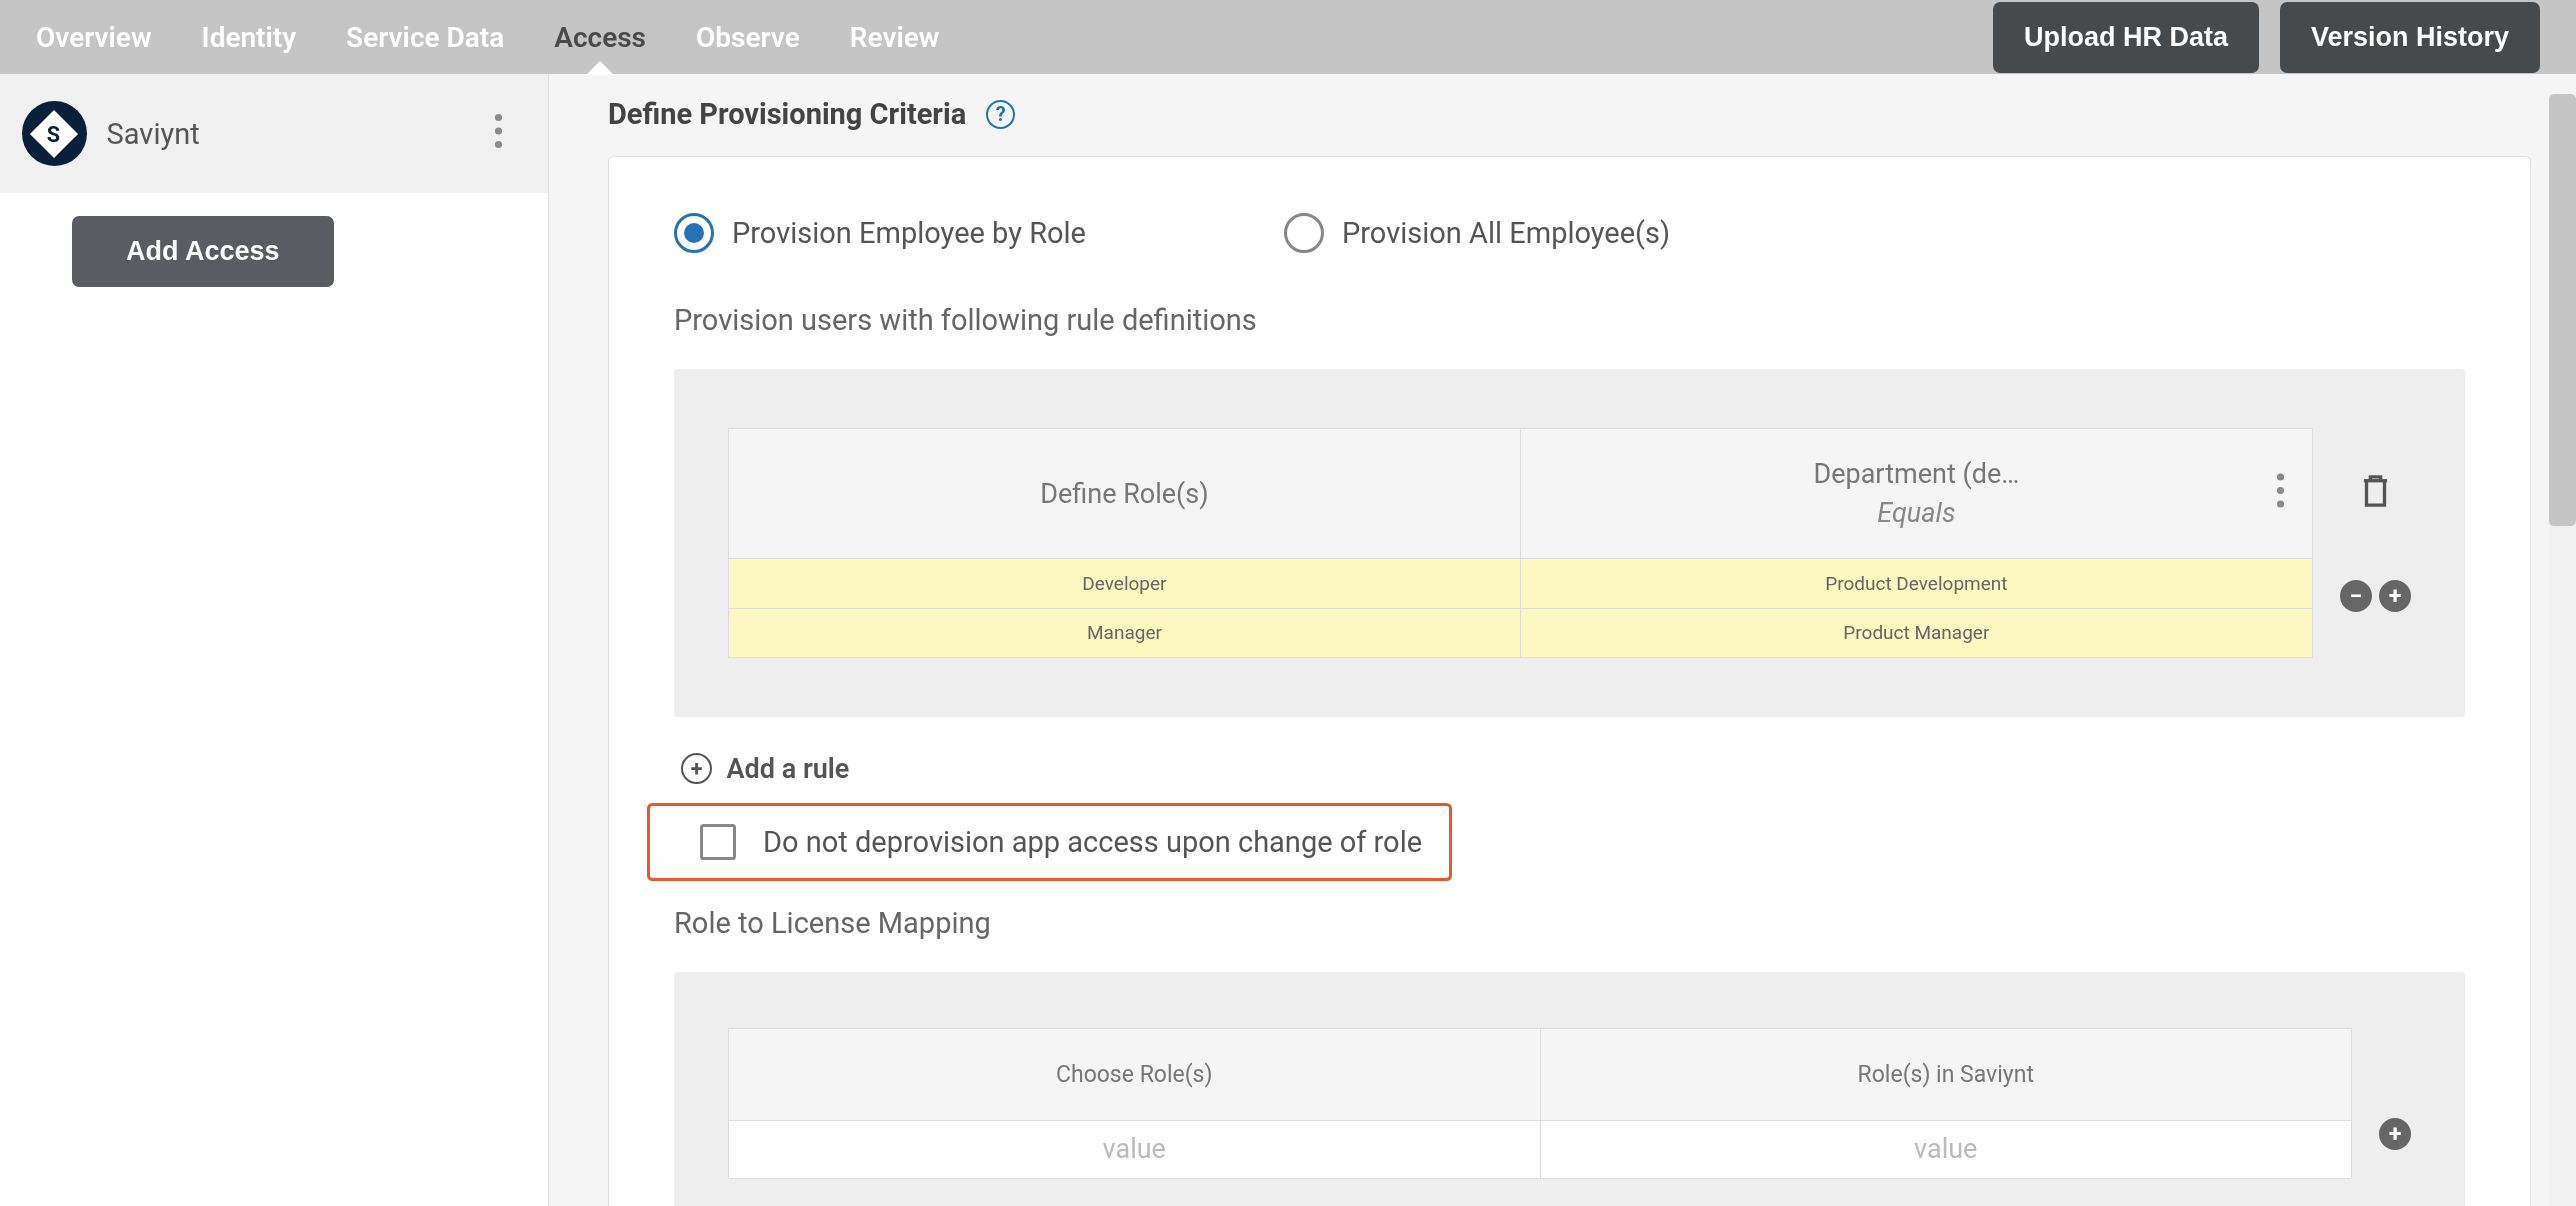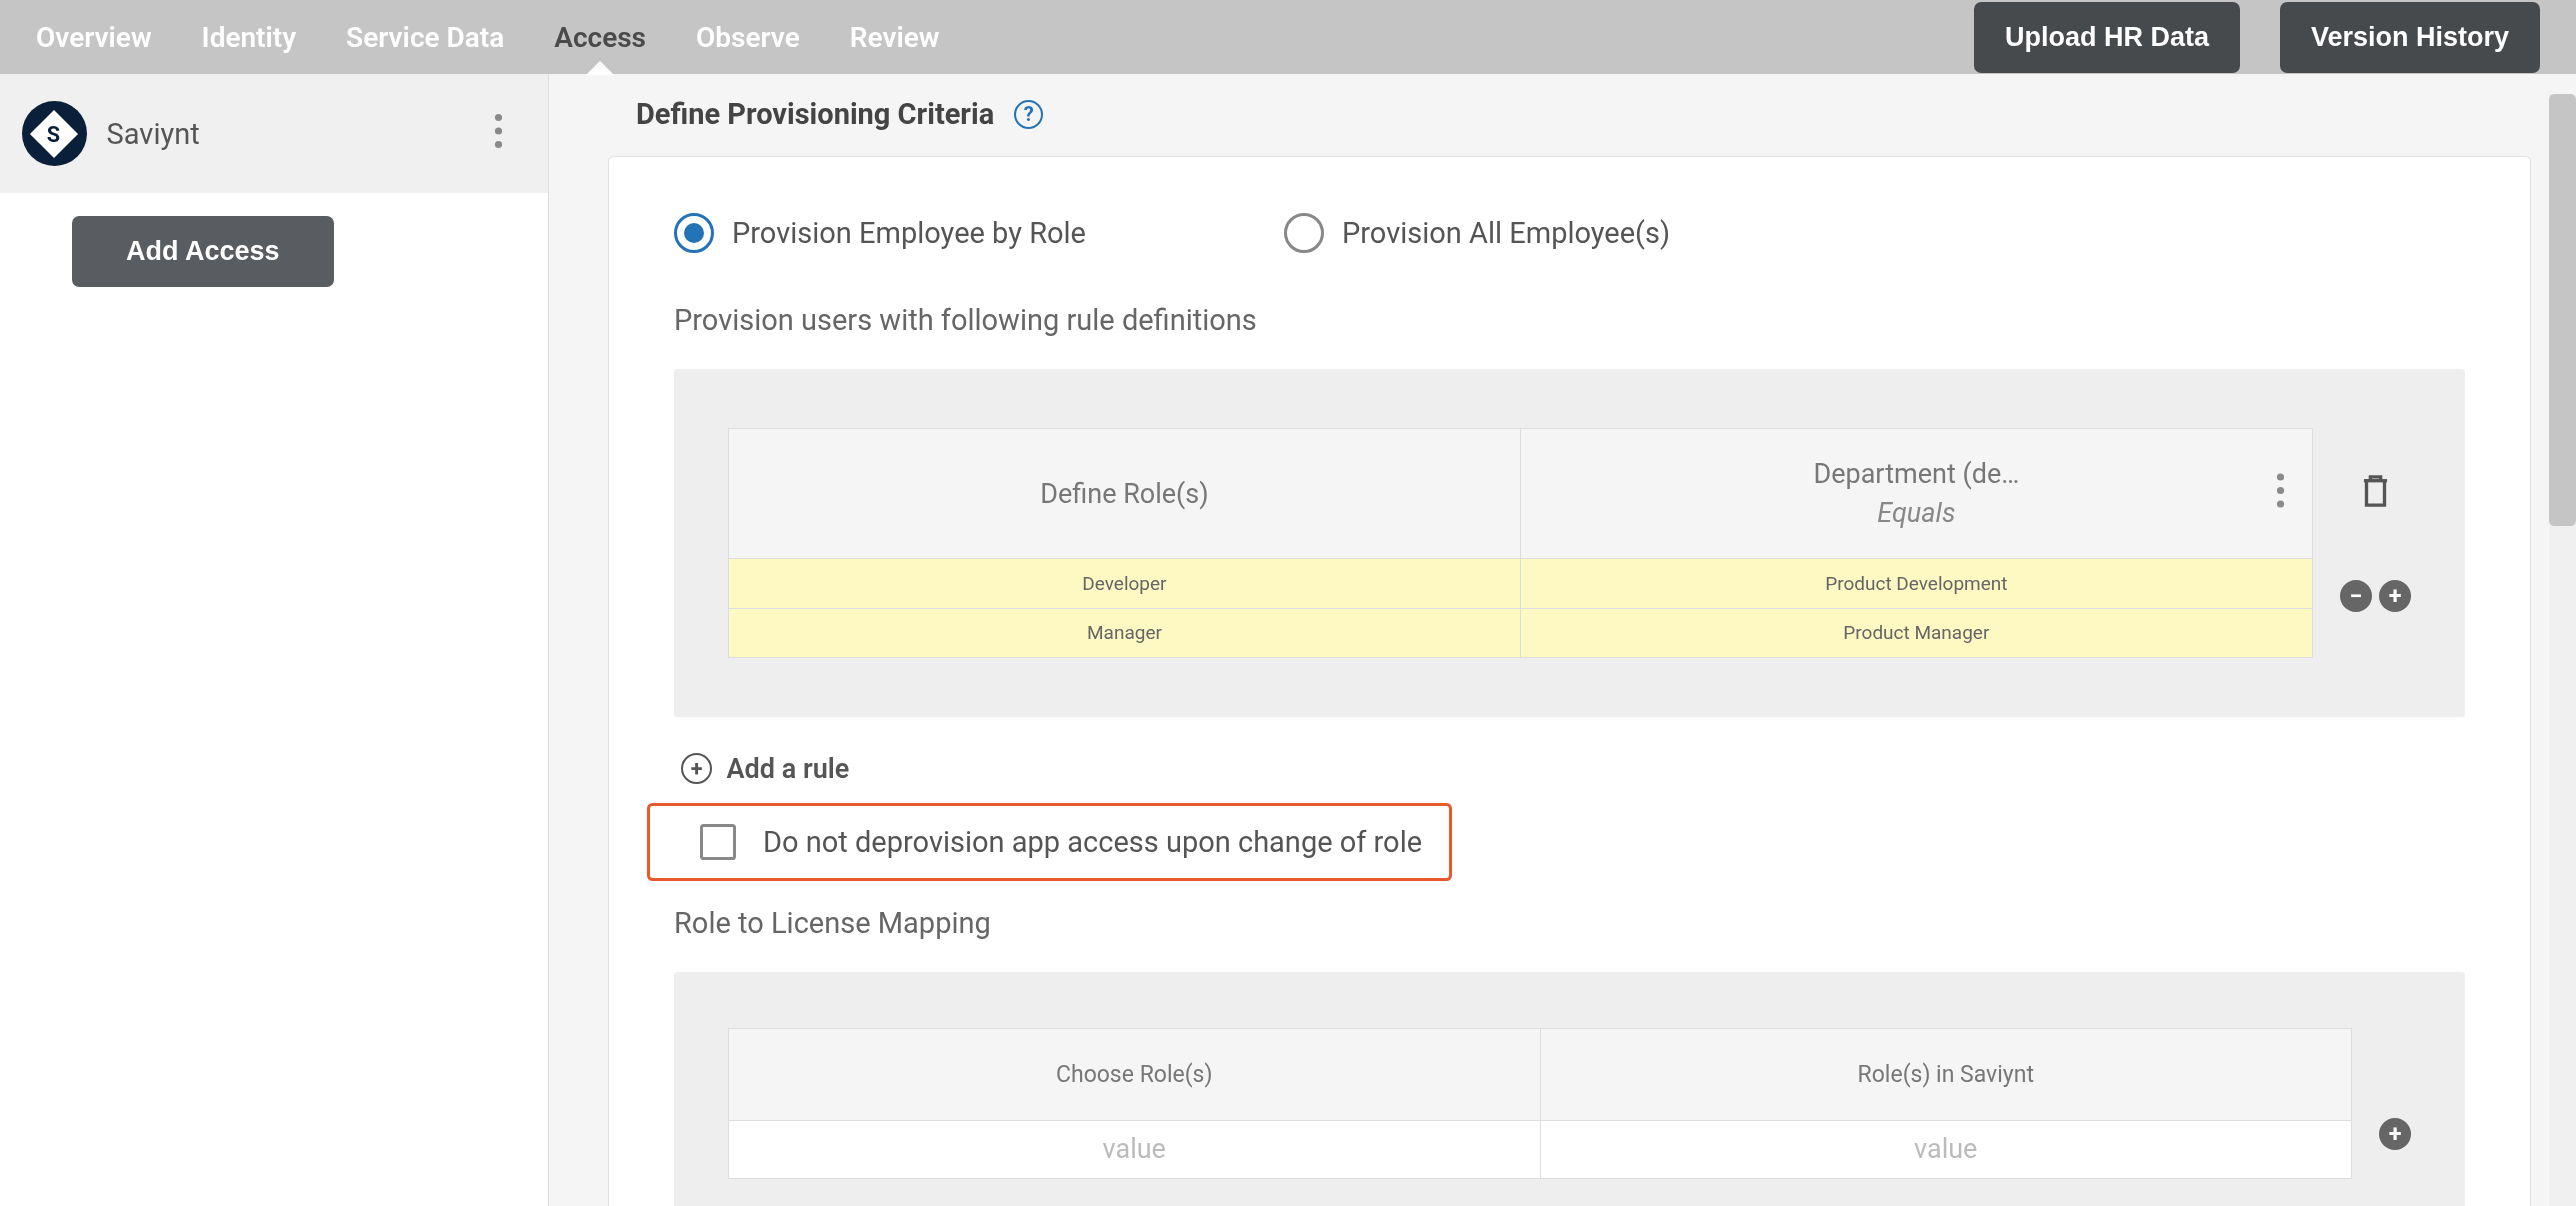--- a/index.html
+++ b/index.html
@@ -19,21 +19,21 @@
       content: '';
       position: absolute;
       bottom: -0.9px;
       left: 50%;
       transform: translateX(-50%);
       width: 0; height: 0;
       border-left: 14.4px solid transparent;
       border-right: 14.4px solid transparent;
       border-bottom: 14.4px solid #fff;
     }
-    .topnav-actions { display: flex; gap: 40px; justify-content: space-between; }
+    .topnav-actions { display: flex; gap: 21px; justify-content: space-between; }
     .topnav-btn {
       background: #474a4d;
       color: #fff;
       border: none;
       border-radius: 7.2px;
       padding: 20px 31px;
       font-size: 27px;
       font-weight: 600;
       cursor: pointer;
     }
@@ -82,21 +82,21 @@
       font-weight: 600;
       cursor: pointer;
     }
     
     .main {
       flex: 1;
       background: #f5f5f5;
       padding: 23.4px 45px 36px 59px;
     }
     .section-header { display: flex; align-items: center; gap: 20px; margin-bottom: 25px; }
-    .section-title { font-size: 29px; font-weight: 700; color: #444; margin-left: 28px; }
+    .section-title { font-size: 29px; font-weight: 700; color: #444; }
     .help-icon {
       width: 29px; height: 29px; border: 2.7px solid #2473b6; border-radius: 50%;
       display: inline-flex; align-items: center; justify-content: center;
       color: #2473b6; font-size: 20px; font-weight: 700;
     }
     
     .card {
       background: #fff;
       border: 1.8px solid #e0e0e0;
       border-radius: 5.4px;

